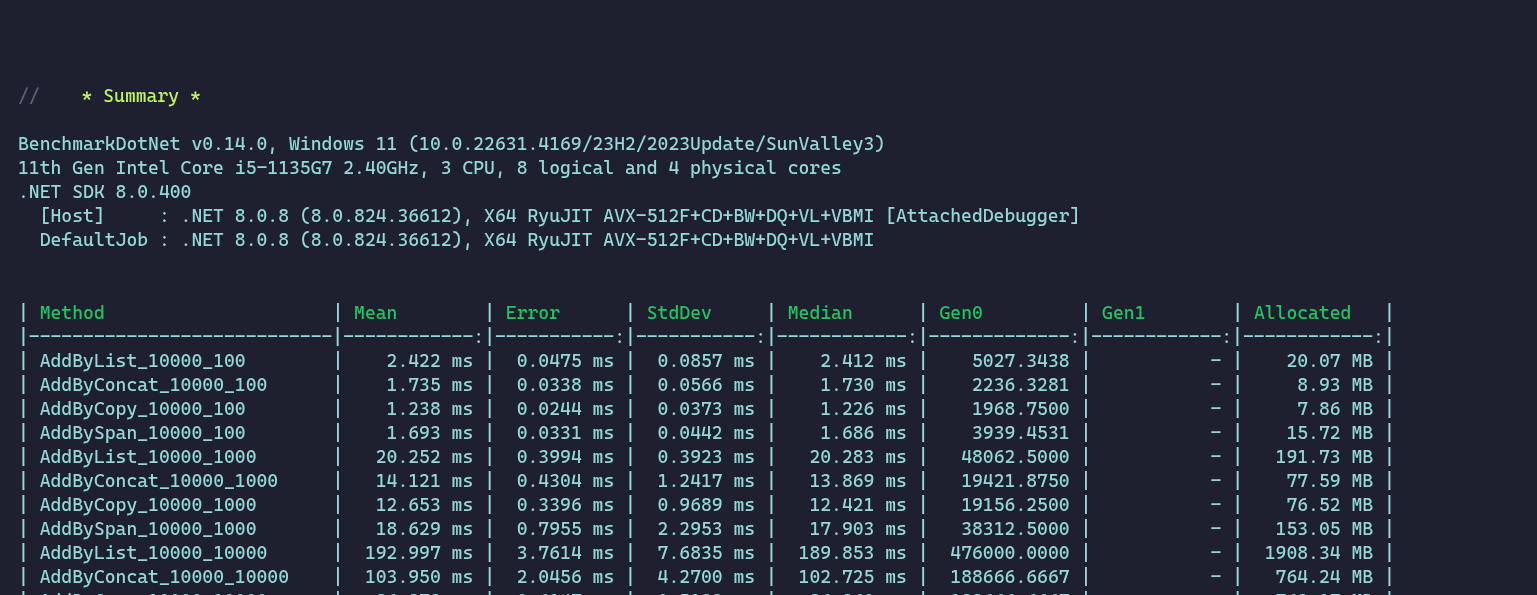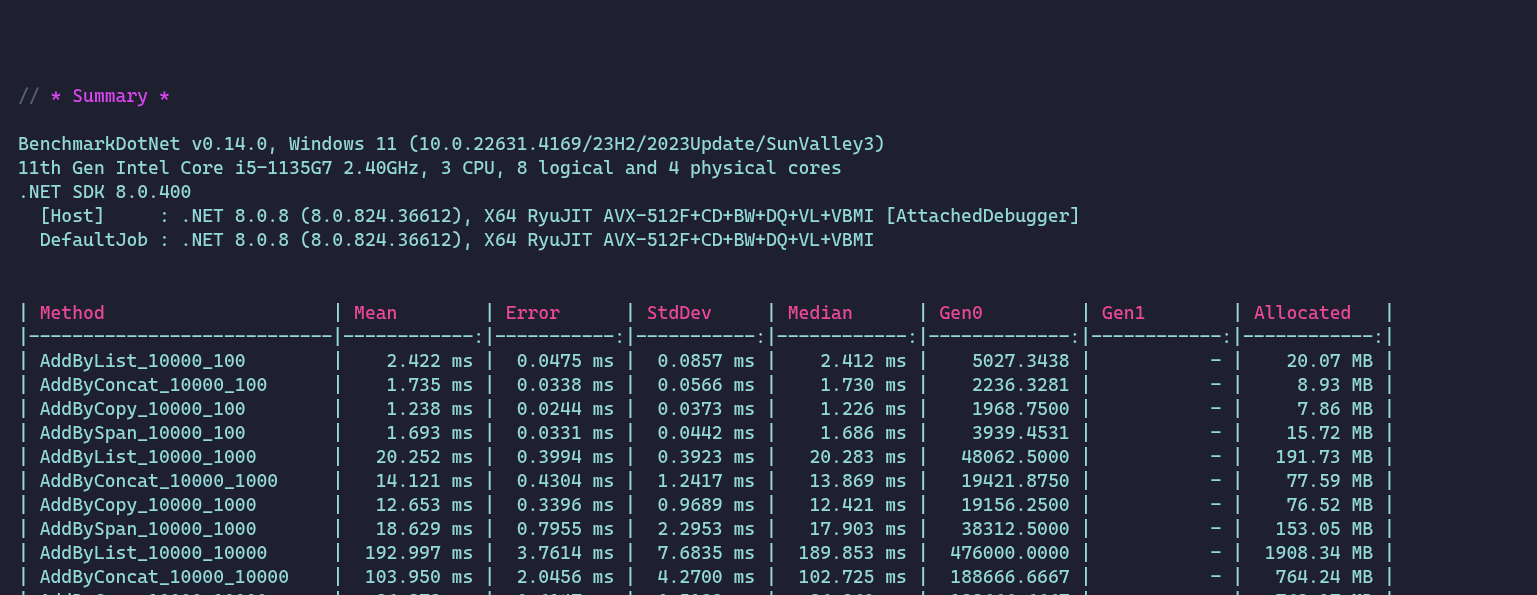--- a/index.html
+++ b/index.html
@@ -7,23 +7,23 @@
     padding: 12px 18px;
     background: #1e2030;
     color: #94d9d9;
     font-family: "Cascadia Code", "Fira Code", "Consolas", "Menlo", monospace;
     font-size: 18.5px;
     line-height: 1.3;
     white-space: pre;
     font-variant-ligatures: none;
   }
   .comment { color: #586377; }
-  .comment-hl { color: #d946ef; }
+  .comment-hl { color: #bef264; margin-left: 31px; }
   .pipe { color: #94d9d9; }
-  .header-cell { color: #ec4899; }
+  .header-cell { color: #22c55e; }
   .dash { color: #94d9d9; }
 </style>
 </head>
 <body>
 
 
 <div id="out"><span class="comment">// </span><span class="comment-hl">* Summary *</span>
 
 <span>BenchmarkDotNet v0.14.0, Windows 11 (10.0.22631.4169/23H2/2023Update/SunValley3)</span>
 <span>11th Gen Intel Core i5-1135G7 2.40GHz, 3 CPU, 8 logical and 4 physical cores</span>

